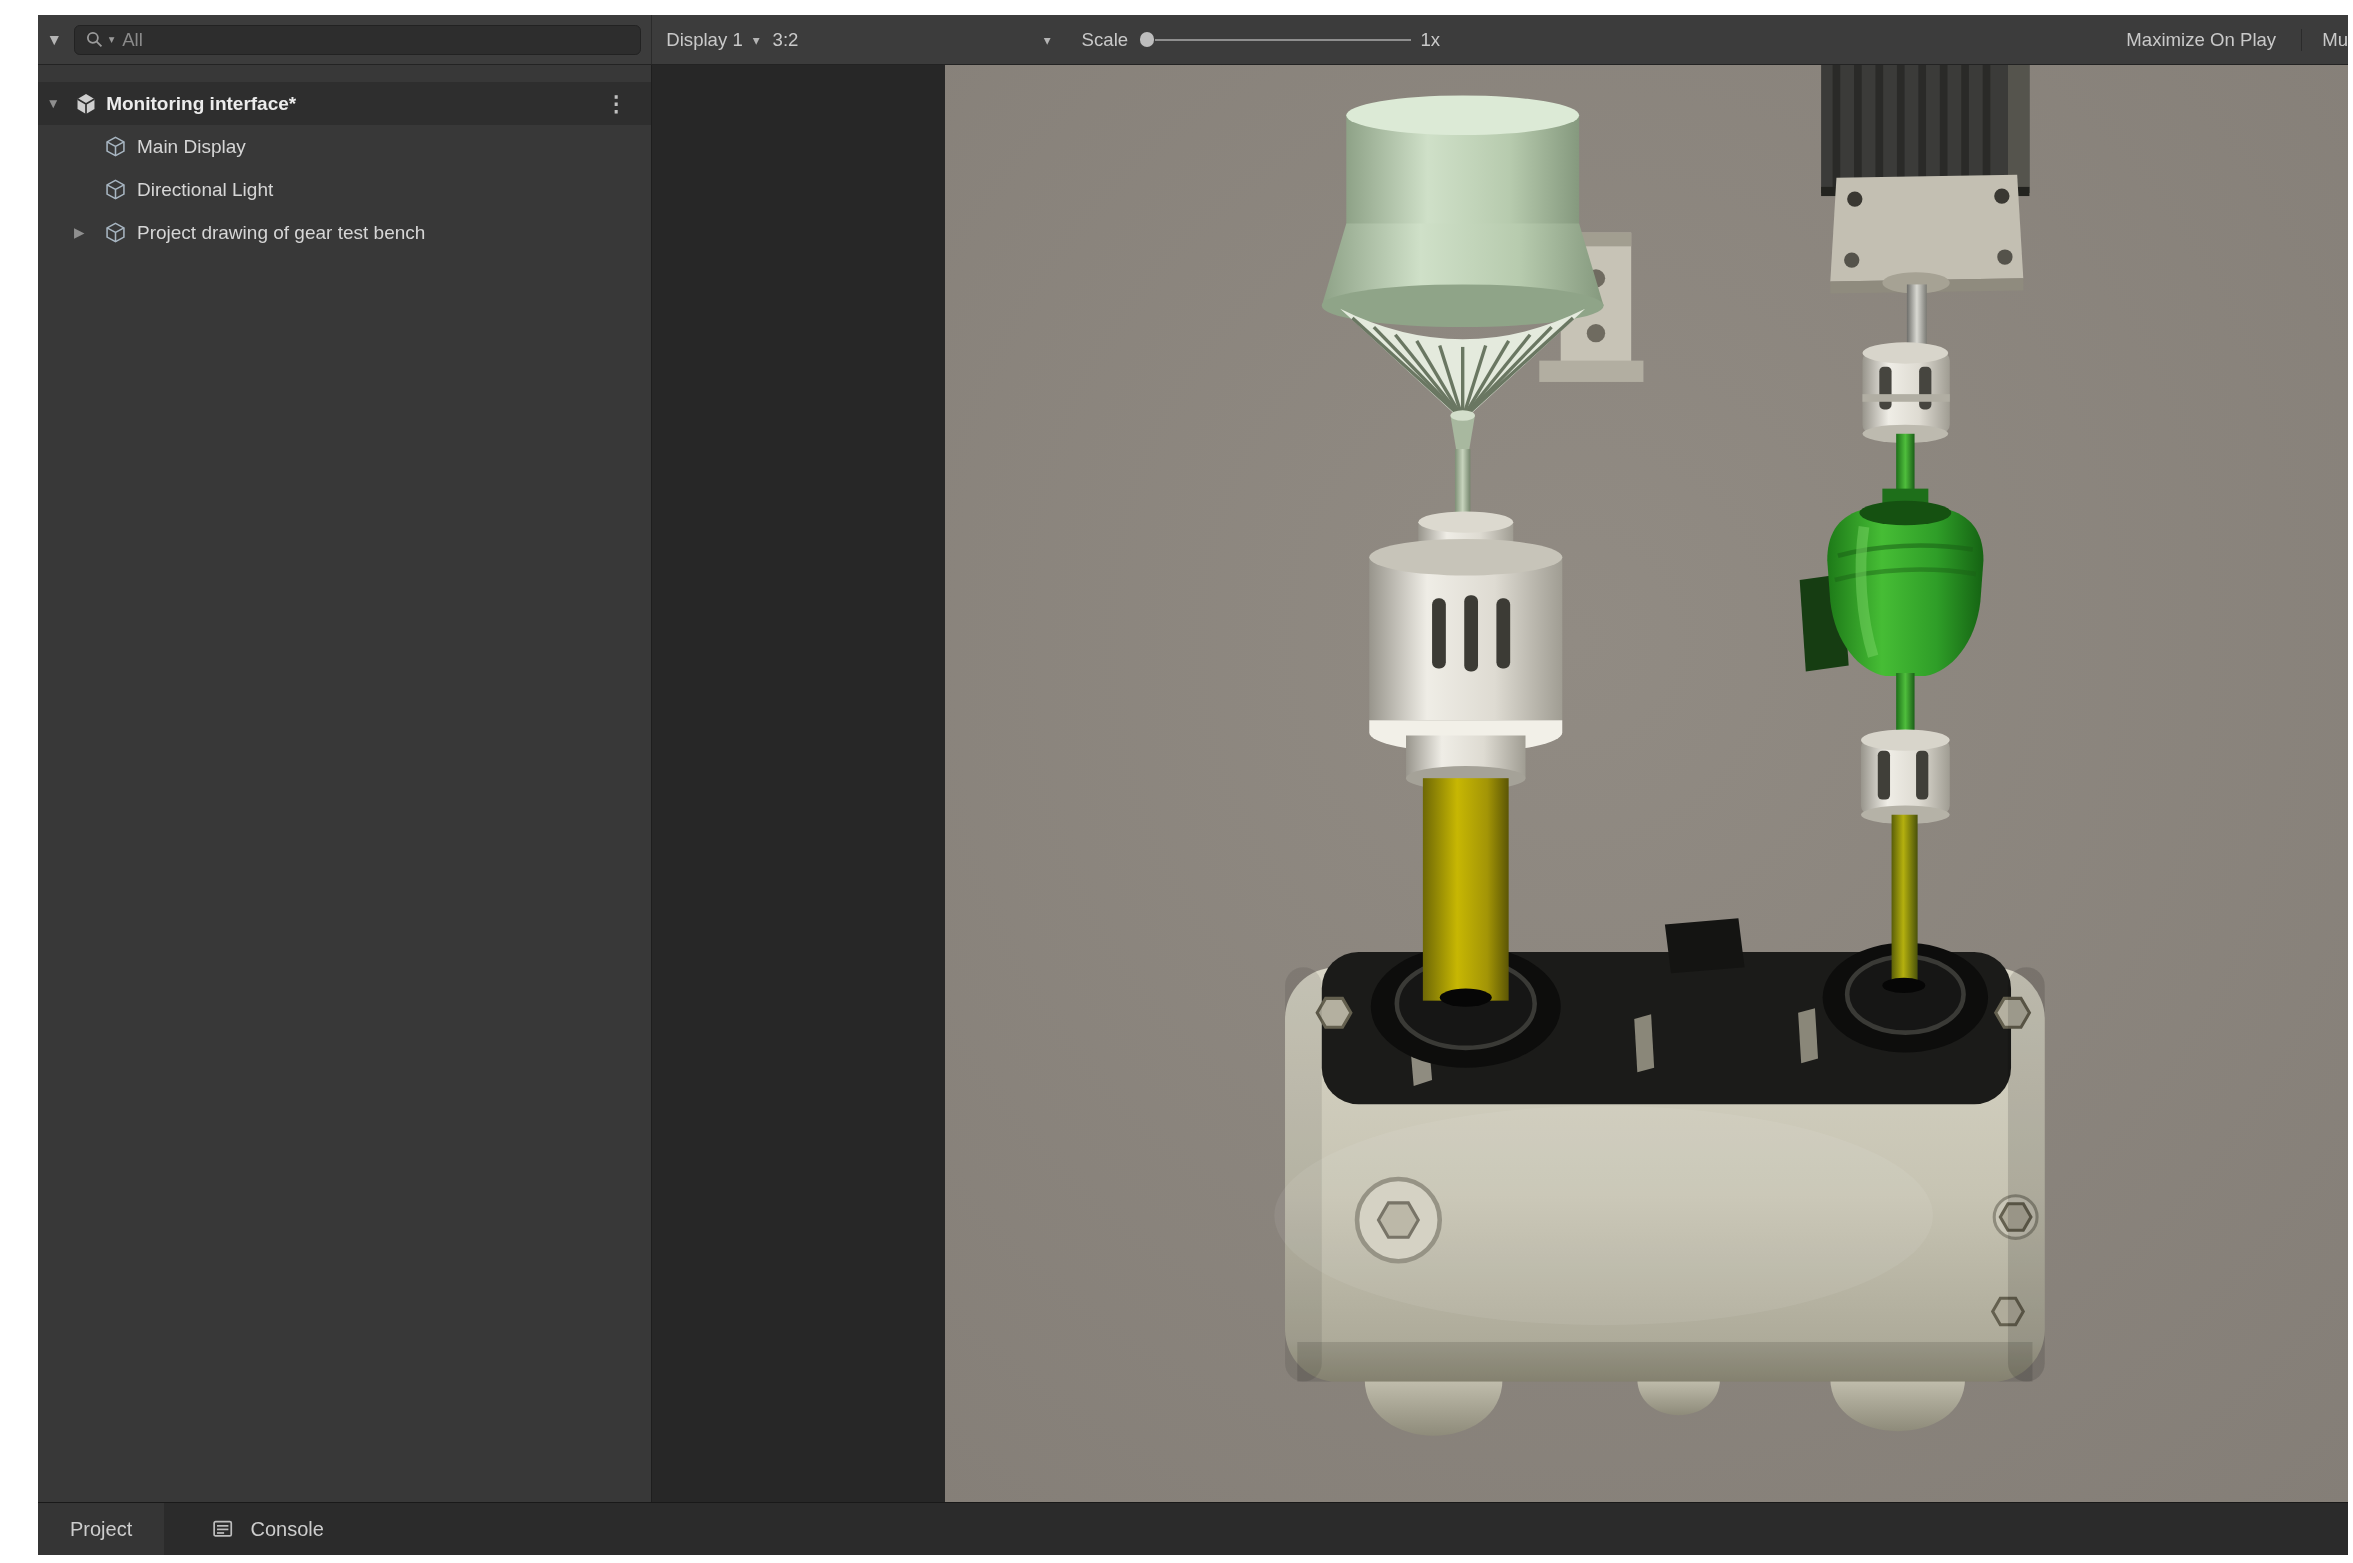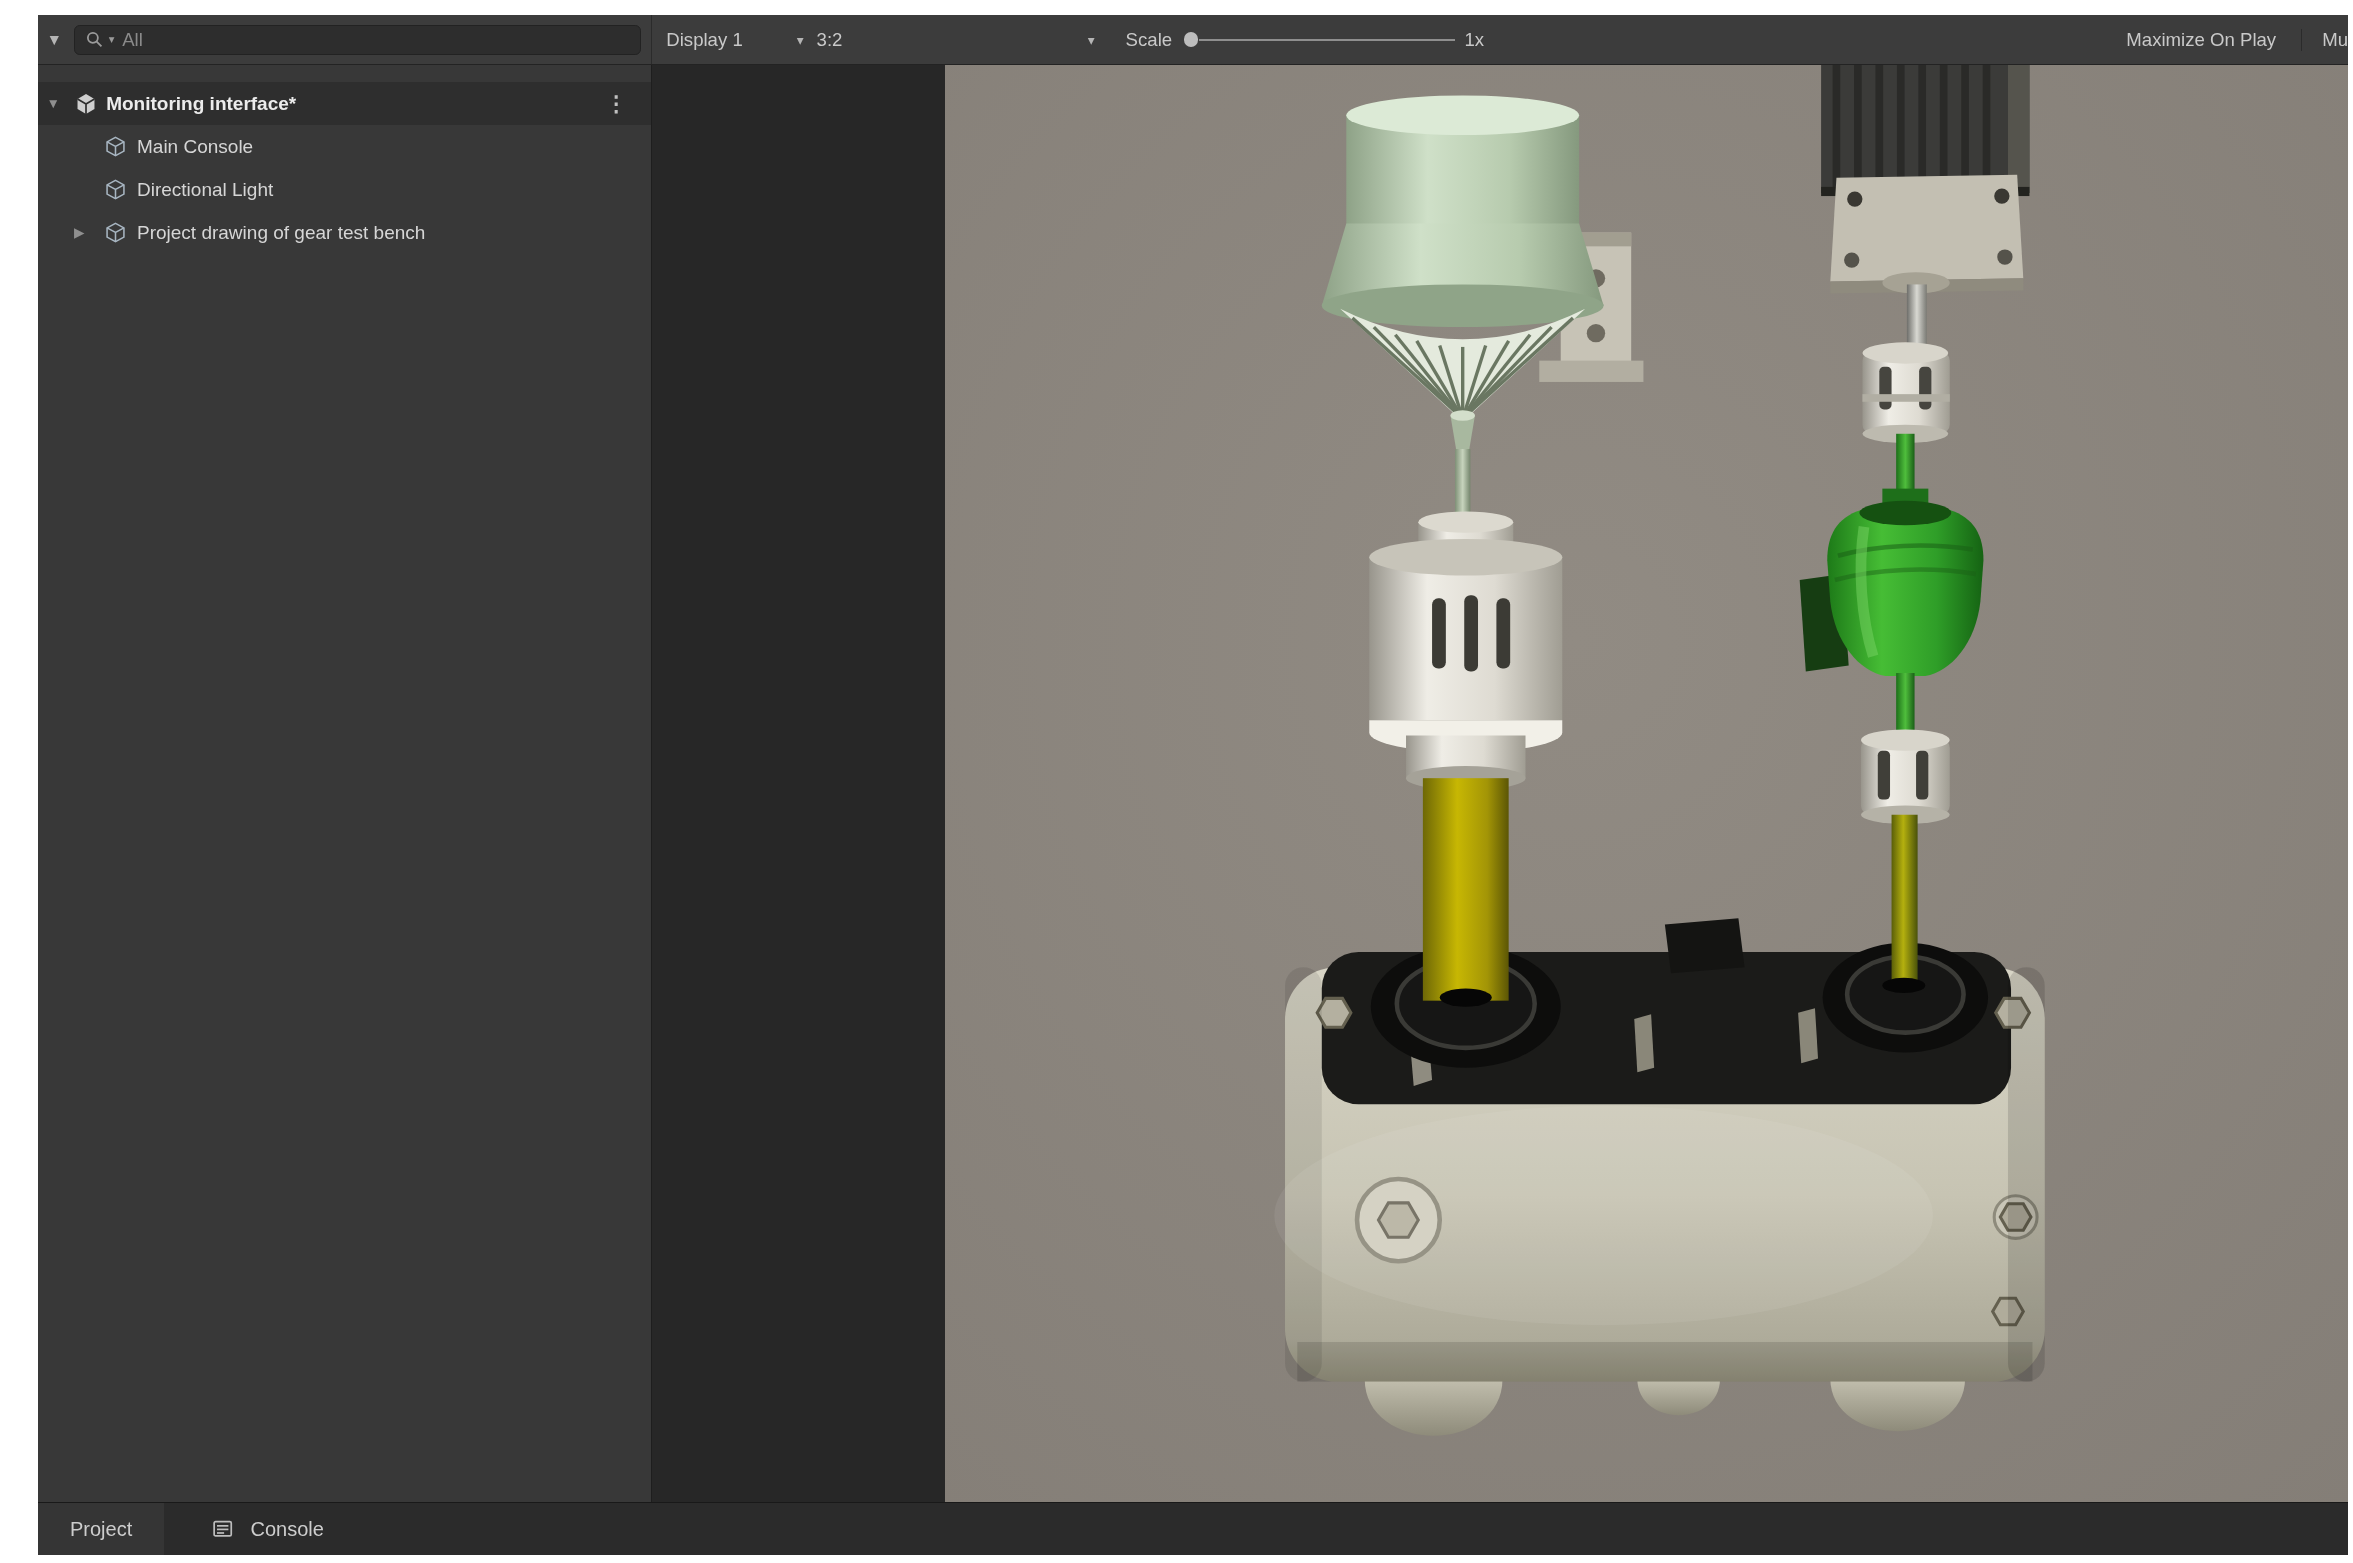--- a/index.html
+++ b/index.html
@@ -19,21 +19,21 @@
     padding:0 10px 0 8.6px;border-right:1.4px solid #2b2b2b;box-sizing:border-box;}
   .menu-chevron{color:#b5b5b5;font-size:15.7px;margin-right:11.4px;cursor:default;}
   .searchbox{flex:1;height:30px;background:#2d2d2d;border:1.4px solid #222;
     border-radius:5.7px;display:flex;align-items:center;padding:0 10px;gap:5.7px;box-sizing:border-box;}
   .search-chevron{color:#9a9a9a;font-size:11.4px;line-height:1;}
   .search-input{flex:1;background:transparent;border:none;outline:none;
     color:#fef9c3;font-size:18.6px;font-family:inherit;min-width:0;}
   .search-input::placeholder{color:#8a8a8a;}
   .tb-game{flex:1;display:flex;align-items:center;color:#c9c9c9;
     font-size:18.6px;min-width:0;overflow:hidden;white-space:nowrap;}
-  .dd{display:flex;align-items:center;cursor:default;gap:44px;}
+  .dd{display:flex;align-items:center;cursor:default;}
   .dd .chev{font-size:13.6px;color:#b5b5b5;margin-left:10px;}
   .dd-display{margin-left:14.3px;}
   .dd-aspect{width:278px;margin-left:13px;justify-content:space-between;box-sizing:border-box;}
   .scale-group{display:flex;align-items:center;margin-left:31px;}
   .slider{position:relative;width:271px;height:30px;margin-left:11.4px;}
   .slider .track{position:absolute;left:15.7px;right:0;top:14.3px;height:2.1px;background:#8f8f8f;}
   .slider .knob{position:absolute;left:0;top:7.8px;width:14.3px;height:14.3px;border-radius:50%;background:#bdbdbd;}
   .scale-value{margin-left:10px;}
   .tb-spacer{flex:1;}
   .maximize{margin-right:25px;}
@@ -120,21 +120,21 @@
         <span class="kebab">⋮</span>
       </div>
 
       <div class="hrow">
         <span class="cicon">
           <svg width="23" height="23" viewBox="0 0 30 30">
             <path d="M15 3 L26 9 V21 L15 27 L4 21 V9 Z" fill="none" stroke="#a8b6c2" stroke-width="2"></path>
             <path d="M4 9 L15 15 L26 9 M15 15 V27" stroke="#a8b6c2" stroke-width="2" fill="none"></path>
           </svg>
         </span>
-        <span>Main Console</span>
+        <span>Main Display</span>
       </div>
 
       <div class="hrow">
         <span class="cicon">
           <svg width="23" height="23" viewBox="0 0 30 30">
             <path d="M15 3 L26 9 V21 L15 27 L4 21 V9 Z" fill="none" stroke="#a8b6c2" stroke-width="2"></path>
             <path d="M4 9 L15 15 L26 9 M15 15 V27" stroke="#a8b6c2" stroke-width="2" fill="none"></path>
           </svg>
         </span>
         <span>Directional Light</span>

